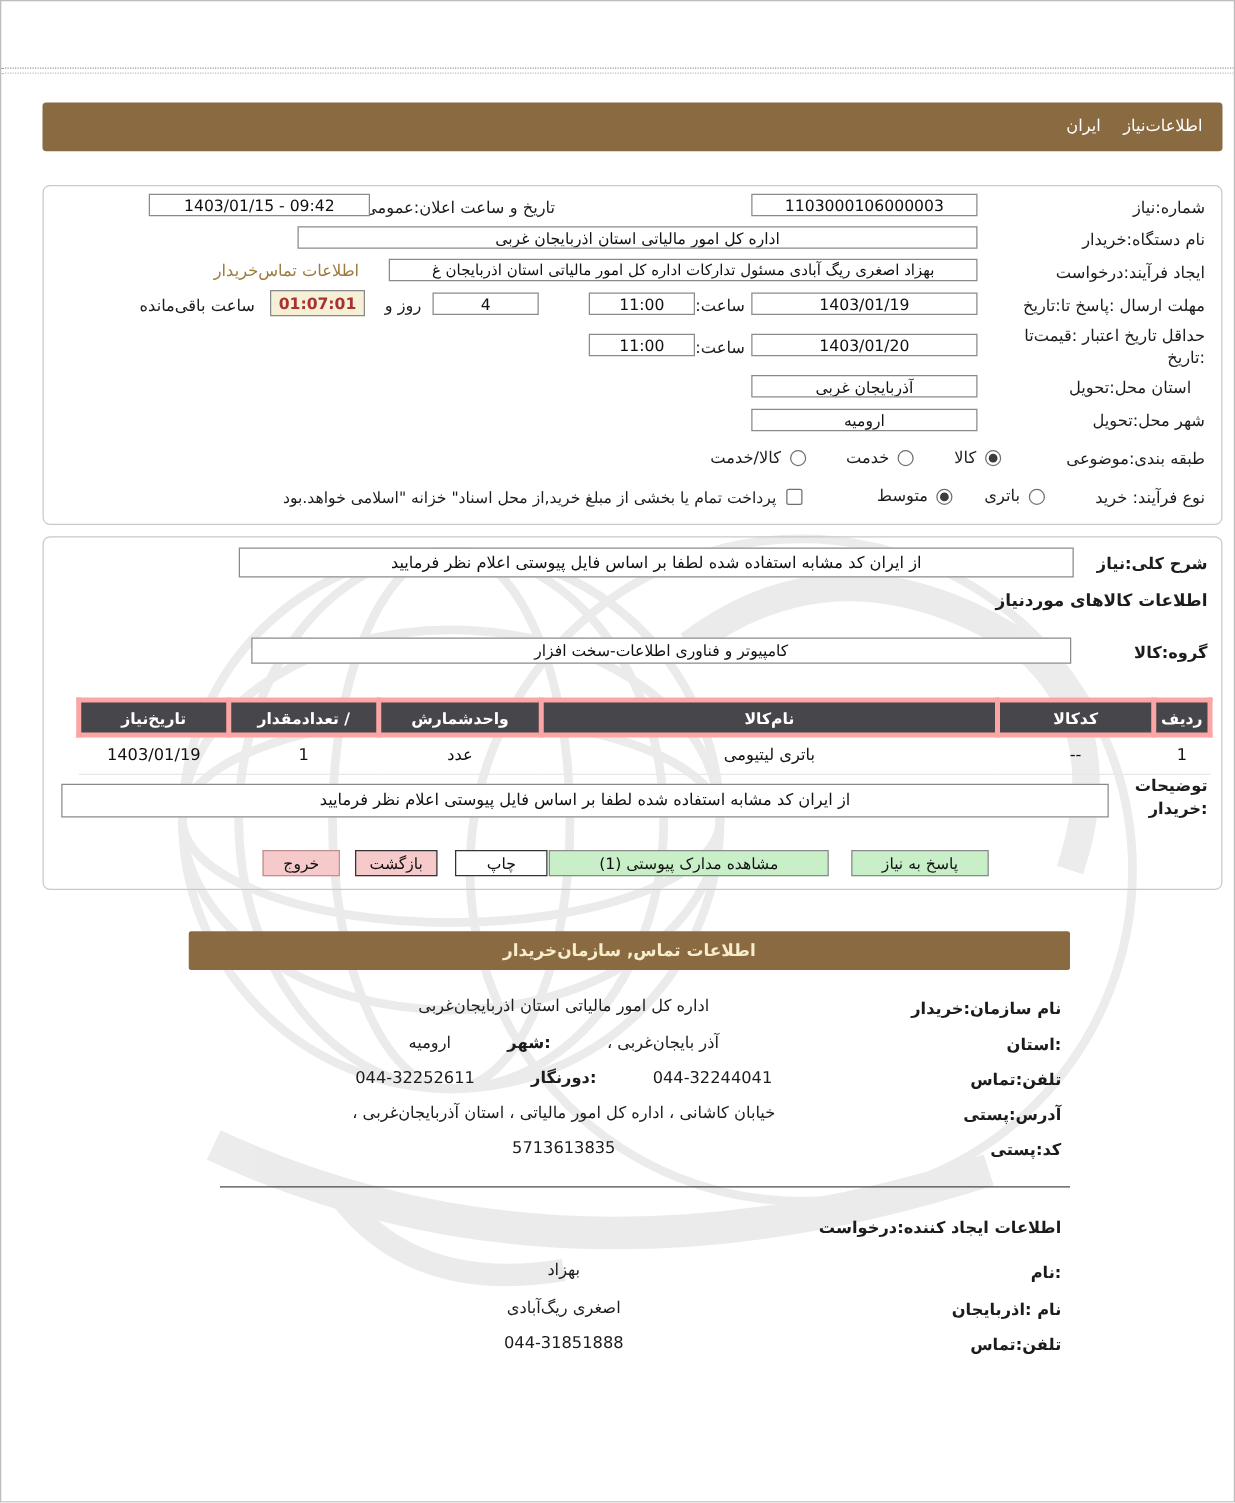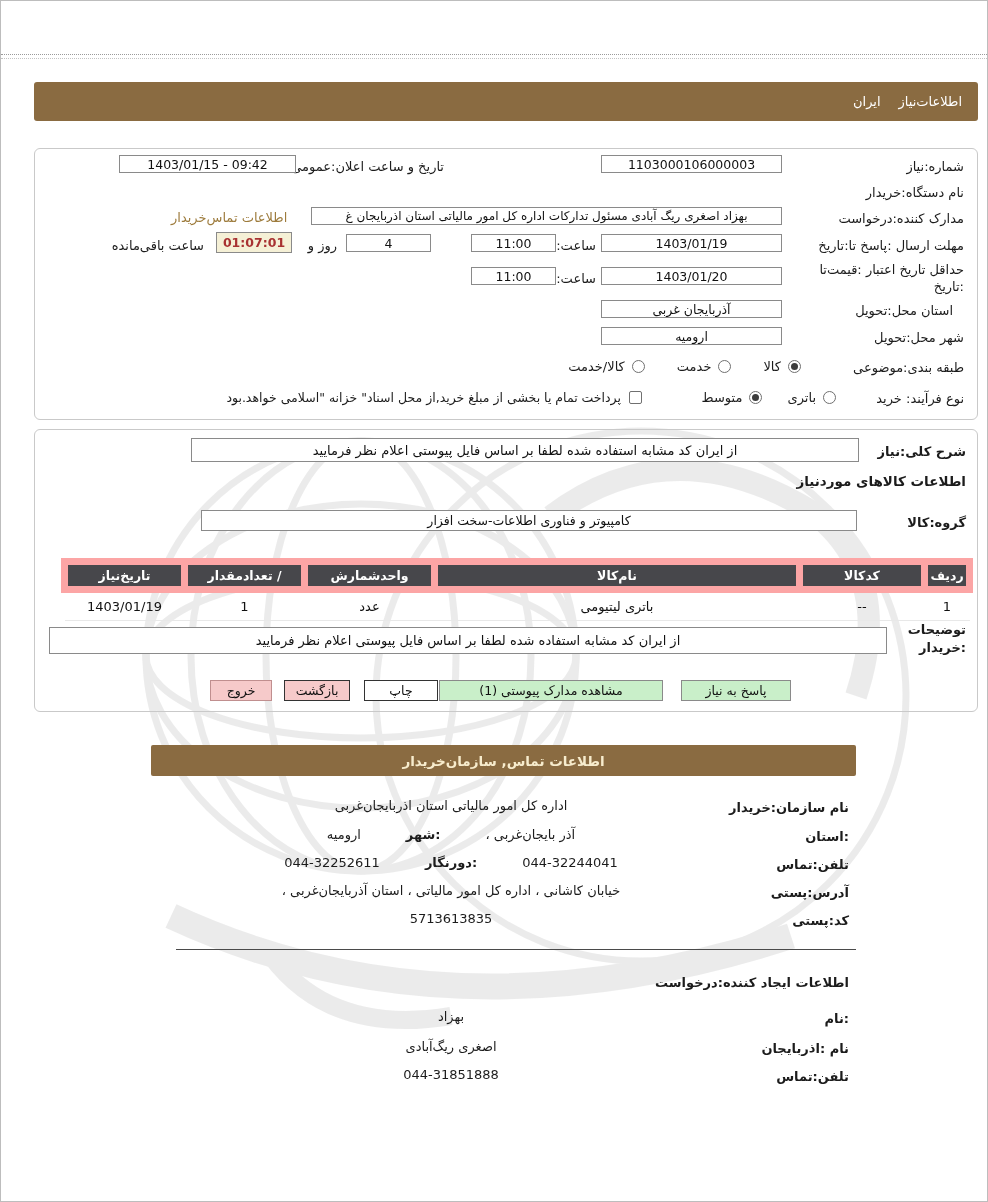--- a/index.html
+++ b/index.html
@@ -18,21 +18,21 @@
   .opt{display:flex;align-items:center;gap:7px;white-space:nowrap;}
   .radio{position:relative;width:13px;height:13px;border:1px solid #707070;border-radius:50%;background:#fff;flex:0 0 auto;}
   .radio.checked::after{content:"";position:absolute;left:2px;top:2px;right:2px;bottom:2px;border-radius:50%;background:#3c3c3c;}
   .checkbox{width:13px;height:13px;border:1px solid #707070;border-radius:2px;background:#fff;flex:0 0 auto;}
   .btn{position:absolute;height:21px;border:1px solid #777;font-size:12.5px;display:flex;align-items:center;justify-content:center;cursor:pointer;font-family:inherit;background:#fff;padding:0 6px;white-space:nowrap;color:#111;}
   .btn.green{background:#c9efc9;border-color:#8a8a8a;}
   .btn.pink{background:#f6caca;border-color:#c08f8f;}
   .btn.dark-border{border-color:#333;}
   .countdown{background:#f5f0d6;color:#a83232;font-weight:bold;border:1px solid #8a8a8a;}
   table.items{position:absolute;left:60px;top:557px;width:905px;border-collapse:collapse;table-layout:fixed;}
-  .items th{background:#47474b;color:#fff;font-size:12.5px;font-weight:bold;height:28px;border:7px solid #fca5a5;text-align:center;}
+  .items th{background:#47474b;color:#fff;font-size:12.5px;font-weight:bold;height:28px;border:4px solid #fca5a5;text-align:center;}
   .items td{background:transparent;font-size:13px;color:#111;text-align:center;height:31px;border-bottom:1px solid #e8e8e8;}
   .crow{position:absolute;left:200px;width:500px;display:flex;justify-content:center;align-items:center;gap:45px;font-size:13px;color:#1c1c1c;white-space:nowrap;}
   .dotted{position:absolute;left:0;top:53px;width:100%;height:5px;border-top:1px dotted #9a9a9a;border-bottom:1px dotted #c2c2c2;}
   .divider{position:absolute;left:175px;top:948px;width:680px;border-top:1px solid #4a4a4a;}
   .link{position:absolute;font-size:13px;color:#9d7b3c;cursor:pointer;white-space:nowrap;}
   .watermark{position:absolute;left:30px;top:395px;opacity:0.14;pointer-events:none;}
 </style>
 </head>
 <body>
 
@@ -64,22 +64,25 @@
   <span class="lbl" style="right:23px;top:158px;">شماره:نیاز</span>
   <div class="field" style="left:600px;top:154px;width:181px;height:18px;">
       <span class="ltr">1103000106000003</span>
     </div>
   <span class="lbl" style="right:543px;top:158px;">تاریخ و ساعت اعلان:عمومی</span>
   <div class="field" style="left:118px;top:154px;width:177px;height:18px;">
       <span class="ltr">1403/01/15 - 09:42</span>
     </div>
 
   <span class="lbl" style="right:23px;top:184px;">نام دستگاه:خریدار</span>
-
-  <span class="lbl" style="right:23px;top:210px;">مدارک کننده:درخواست</span>
+  <div class="field" style="left:237px;top:180px;width:544px;height:18px;">
+      <span>اداره کل امور مالیاتی استان اذربایجان غربی</span>
+    </div>
+
+  <span class="lbl" style="right:23px;top:210px;">ایجاد فرآیند:درخواست</span>
   <div class="field" style="left:310px;top:206px;width:471px;height:18px;font-size:12px;">
       <span>بهزاد اصغری ریگ آبادی مسئول تدارکات اداره کل امور مالیاتی استان اذربایجان غ</span>
     </div>
   <span class="link" style="left:170px;top:209px;">اطلاعات تماس‌خریدار</span>
 
   <span class="lbl" style="right:23px;top:237px;">مهلت ارسال :پاسخ تا:تاریخ</span>
   <div class="field" style="left:600px;top:233px;width:181px;height:18px;">
       <span class="ltr">1403/01/19</span>
     </div>
   <span class="lbl" style="right:391px;top:237px;">ساعت:</span>

